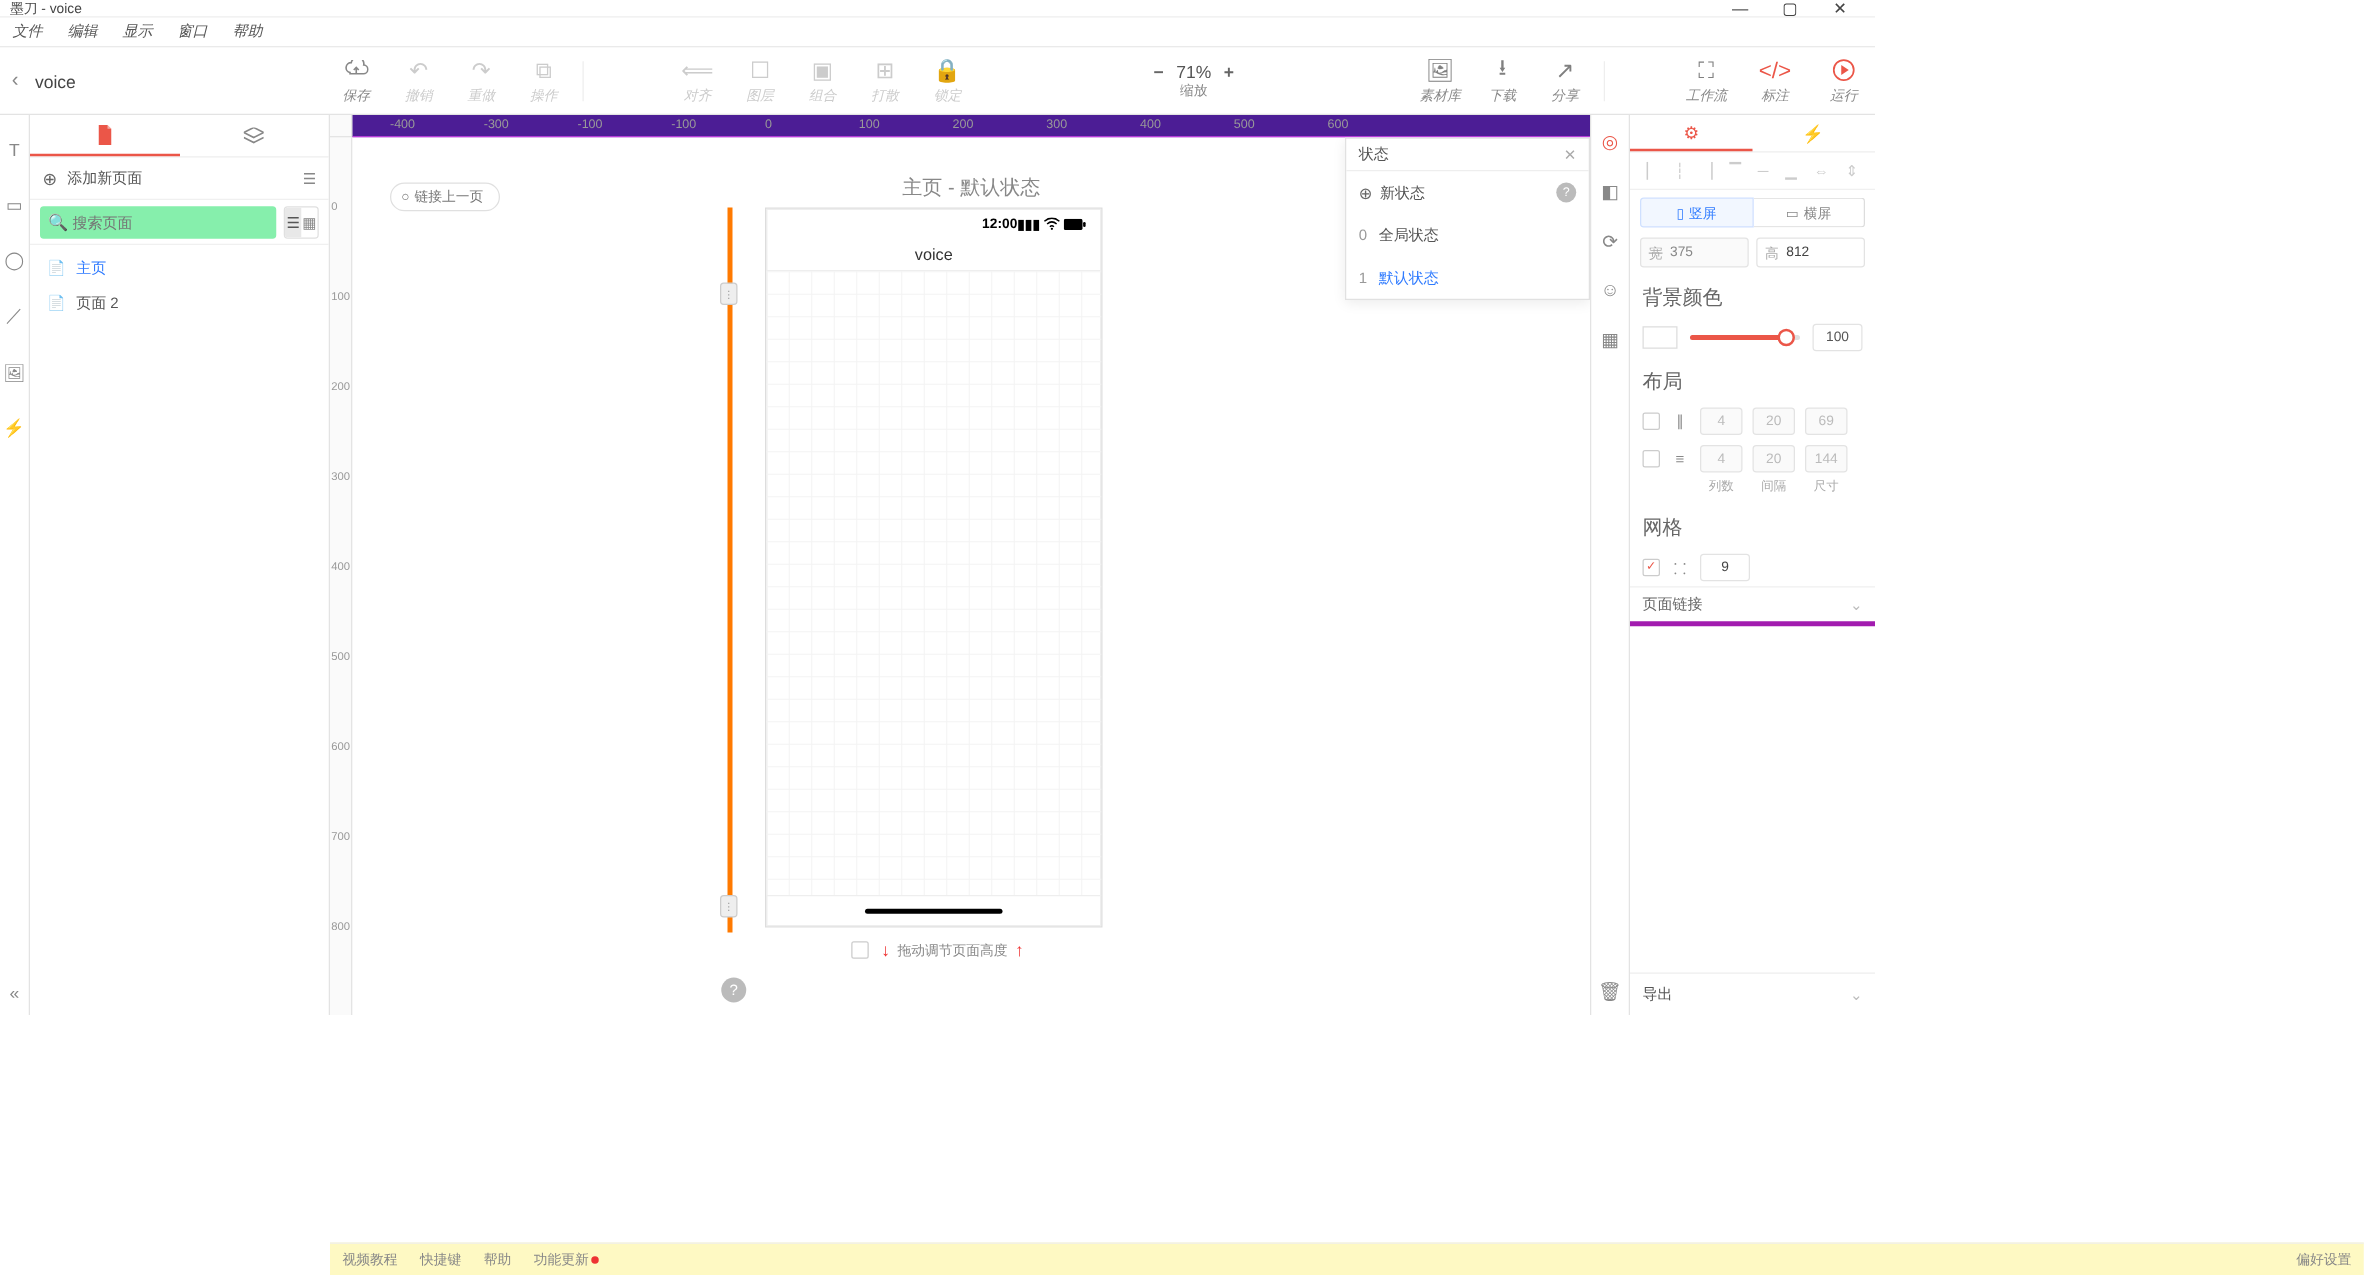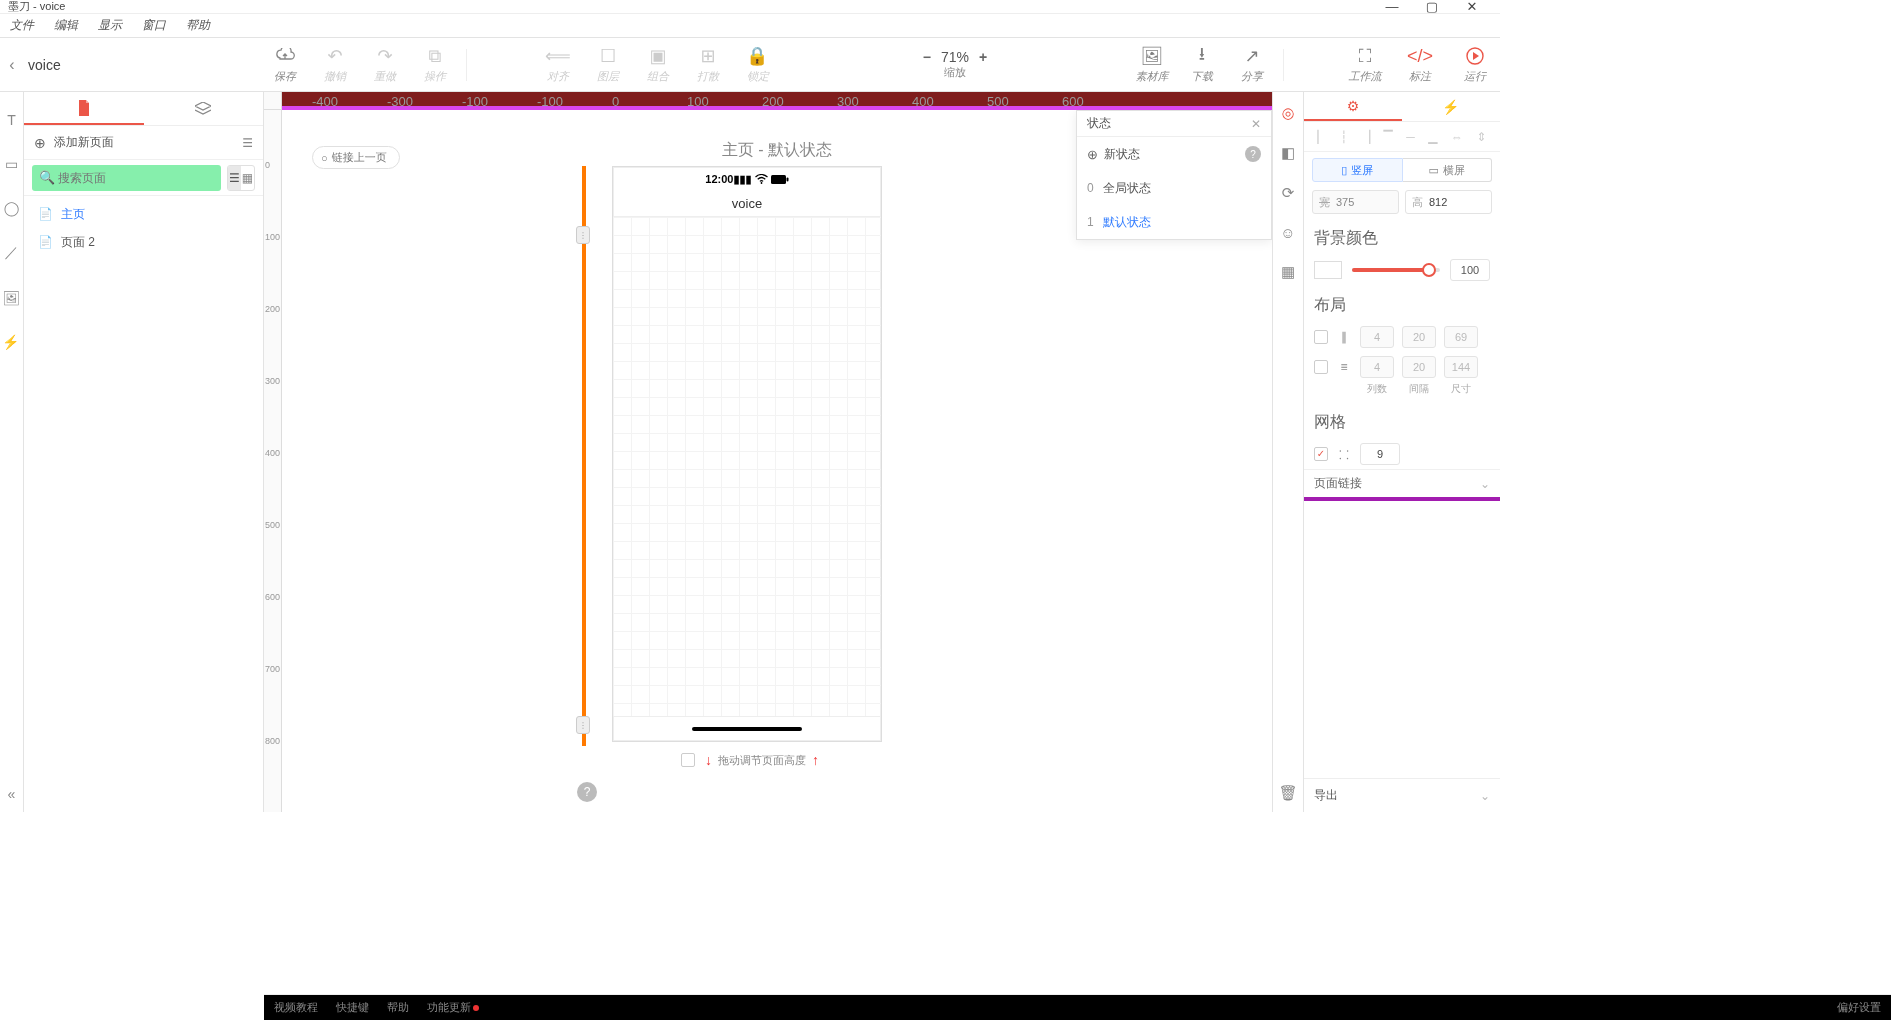--- a/index.html
+++ b/index.html
@@ -53,36 +53,36 @@
 .view-toggle { display:flex; border:1px solid #e0e0e0; border-radius:3px; overflow:hidden; }
 .view-toggle div { width:18px; height:24px; display:flex; align-items:center; justify-content:center; cursor:pointer; color:#888; font-size:12px; }
 .view-toggle div.active { background:#e8e8e8; color:#555; }
 .page-list { flex:1; overflow:auto; padding-top:4px; }
 .page-item { height:28px; display:flex; align-items:center; padding-left:14px; cursor:pointer; color:#555; font-size:12px; gap:8px; }
 .page-item.active { color:#2f7bff; }
 .page-item .pico { font-size:12px; }
 
 
 .canvas-wrap { flex:1; position:relative; background:#fff; overflow:hidden; }
-.ruler-h { position:absolute; top:0; left:18px; right:0; height:18px; border-bottom:4px solid #d946ef; background:#7f1d1d; font-size:13px; color:#999; }
+.ruler-h { position:absolute; top:0; left:18px; right:0; height:18px; border-bottom:1px solid #d946ef; background:#4c1d95; font-size:10px; color:#999; }
 .ruler-h .tick { position:absolute; top:2px; }
 .ruler-v { position:absolute; top:18px; left:0; width:18px; bottom:0; border-right:1px solid #ddd; background:#fafafa; font-size:9px; color:#999; }
 .ruler-v .tick { position:absolute; left:1px; writing-mode:horizontal-tb; }
 .ruler-corner { position:absolute; top:0; left:0; width:18px; height:18px; background:#fafafa; border-right:1px solid #ddd; border-bottom:1px solid #ddd; }
 .canvas-stage { position:absolute; top:18px; left:18px; right:0; bottom:0; background:#fff; overflow:hidden; }
 
 .link-prev-chip { position:absolute; left:30px; top:36px; border:1px solid #e0e0e0; border-radius:12px; padding:3px 12px 3px 8px; font-size:11px; color:#777; background:#fff; cursor:pointer; display:flex; align-items:center; gap:4px; }
 .canvas-title { position:absolute; left:50%; transform:translateX(-50%); top:30px; font-size:16px; color:#888; }
 .canvas-zoom-label { position:absolute; right:130px; top:30px; font-size:12px; color:#999; }
 
 .orange-track { position:absolute; left:300px; top:56px; width:4px; height:580px; background:#ff7a00; }
 .orange-handle { position:absolute; left:294px; width:14px; height:18px; background:#eee; border:1px solid #ccc; border-radius:3px; font-size:8px; color:#999; display:flex; align-items:center; justify-content:center; }
 
 .device-frame { position:absolute; left:330px; top:56px; width:270px; background:#fff; border:1px solid #ddd; padding:0; box-shadow:0 0 0 1px #eee inset; }
-.device-statusbar { height:24px; display:flex; align-items:center; justify-content:center; padding:0 26px; font-size:11px; font-weight:600; color:#000; }
+.device-statusbar { height:24px; display:flex; align-items:center; justify-content:flex-end; padding:0 12px; font-size:11px; font-weight:600; color:#000; }
 .device-statusbar .icons { display:flex; gap:3px; align-items:center; }
 .device-title { height:26px; display:flex; align-items:center; justify-content:center; font-size:13px; color:#333; border-bottom:1px solid #eee; }
 .device-grid { height:500px;
   background-image:
    linear-gradient(#f3f3f3 1px, transparent 1px),
    linear-gradient(90deg, #f3f3f3 1px, transparent 1px);
   background-size: 18px 18px; border-bottom:1px solid #eee;
 }
 .device-homebar { height:24px; display:flex; align-items:center; justify-content:center; }
 .device-homebar div { width:110px; height:4px; background:#000; border-radius:2px; }
@@ -140,21 +140,21 @@
 .layout-labels { display:flex; padding:0 10px 6px; gap:8px; font-size:10px; color:#aaa; }
 .layout-labels span { width:34px; text-align:center; }
 .layout-labels .lead { width:38px; }
 .page-link-row { height:32px; display:flex; align-items:center; padding:0 10px; border-top:1px solid #f0f0f0; border-bottom:4px solid #a21caf; color:#666; cursor:pointer; }
 .page-link-row .chev { margin-left:auto; color:#bbb; }
 .props .flex1 { flex:1; }
 .export-row { height:34px; display:flex; align-items:center; padding:0 10px; border-top:1px solid #eee; color:#555; cursor:pointer; }
 .export-row .chev { margin-left:auto; color:#bbb; }
 
 
-.footer { position:absolute; left:264px; right:0; bottom:0; height:26px; border-top:1px solid #eee; display:flex; align-items:center; padding:0 10px; font-size:11px; color:#888; background:#000000; gap:18px; }
+.footer { position:absolute; left:264px; right:0; bottom:0; height:26px; border-top:1px solid #eee; display:flex; align-items:center; padding:0 10px; font-size:11px; color:#888; background:#fef9c3; gap:18px; }
 .footer .dot { width:6px; height:6px; background:#e33; border-radius:50%; display:inline-block; margin-left:2px; }
 .footer .spacer { flex:1; }
 
 svg { display:block; }
 </style>
 </head>
 <body>
 
 <div class="titlebar">
   <span>墨刀 - voice</span>

